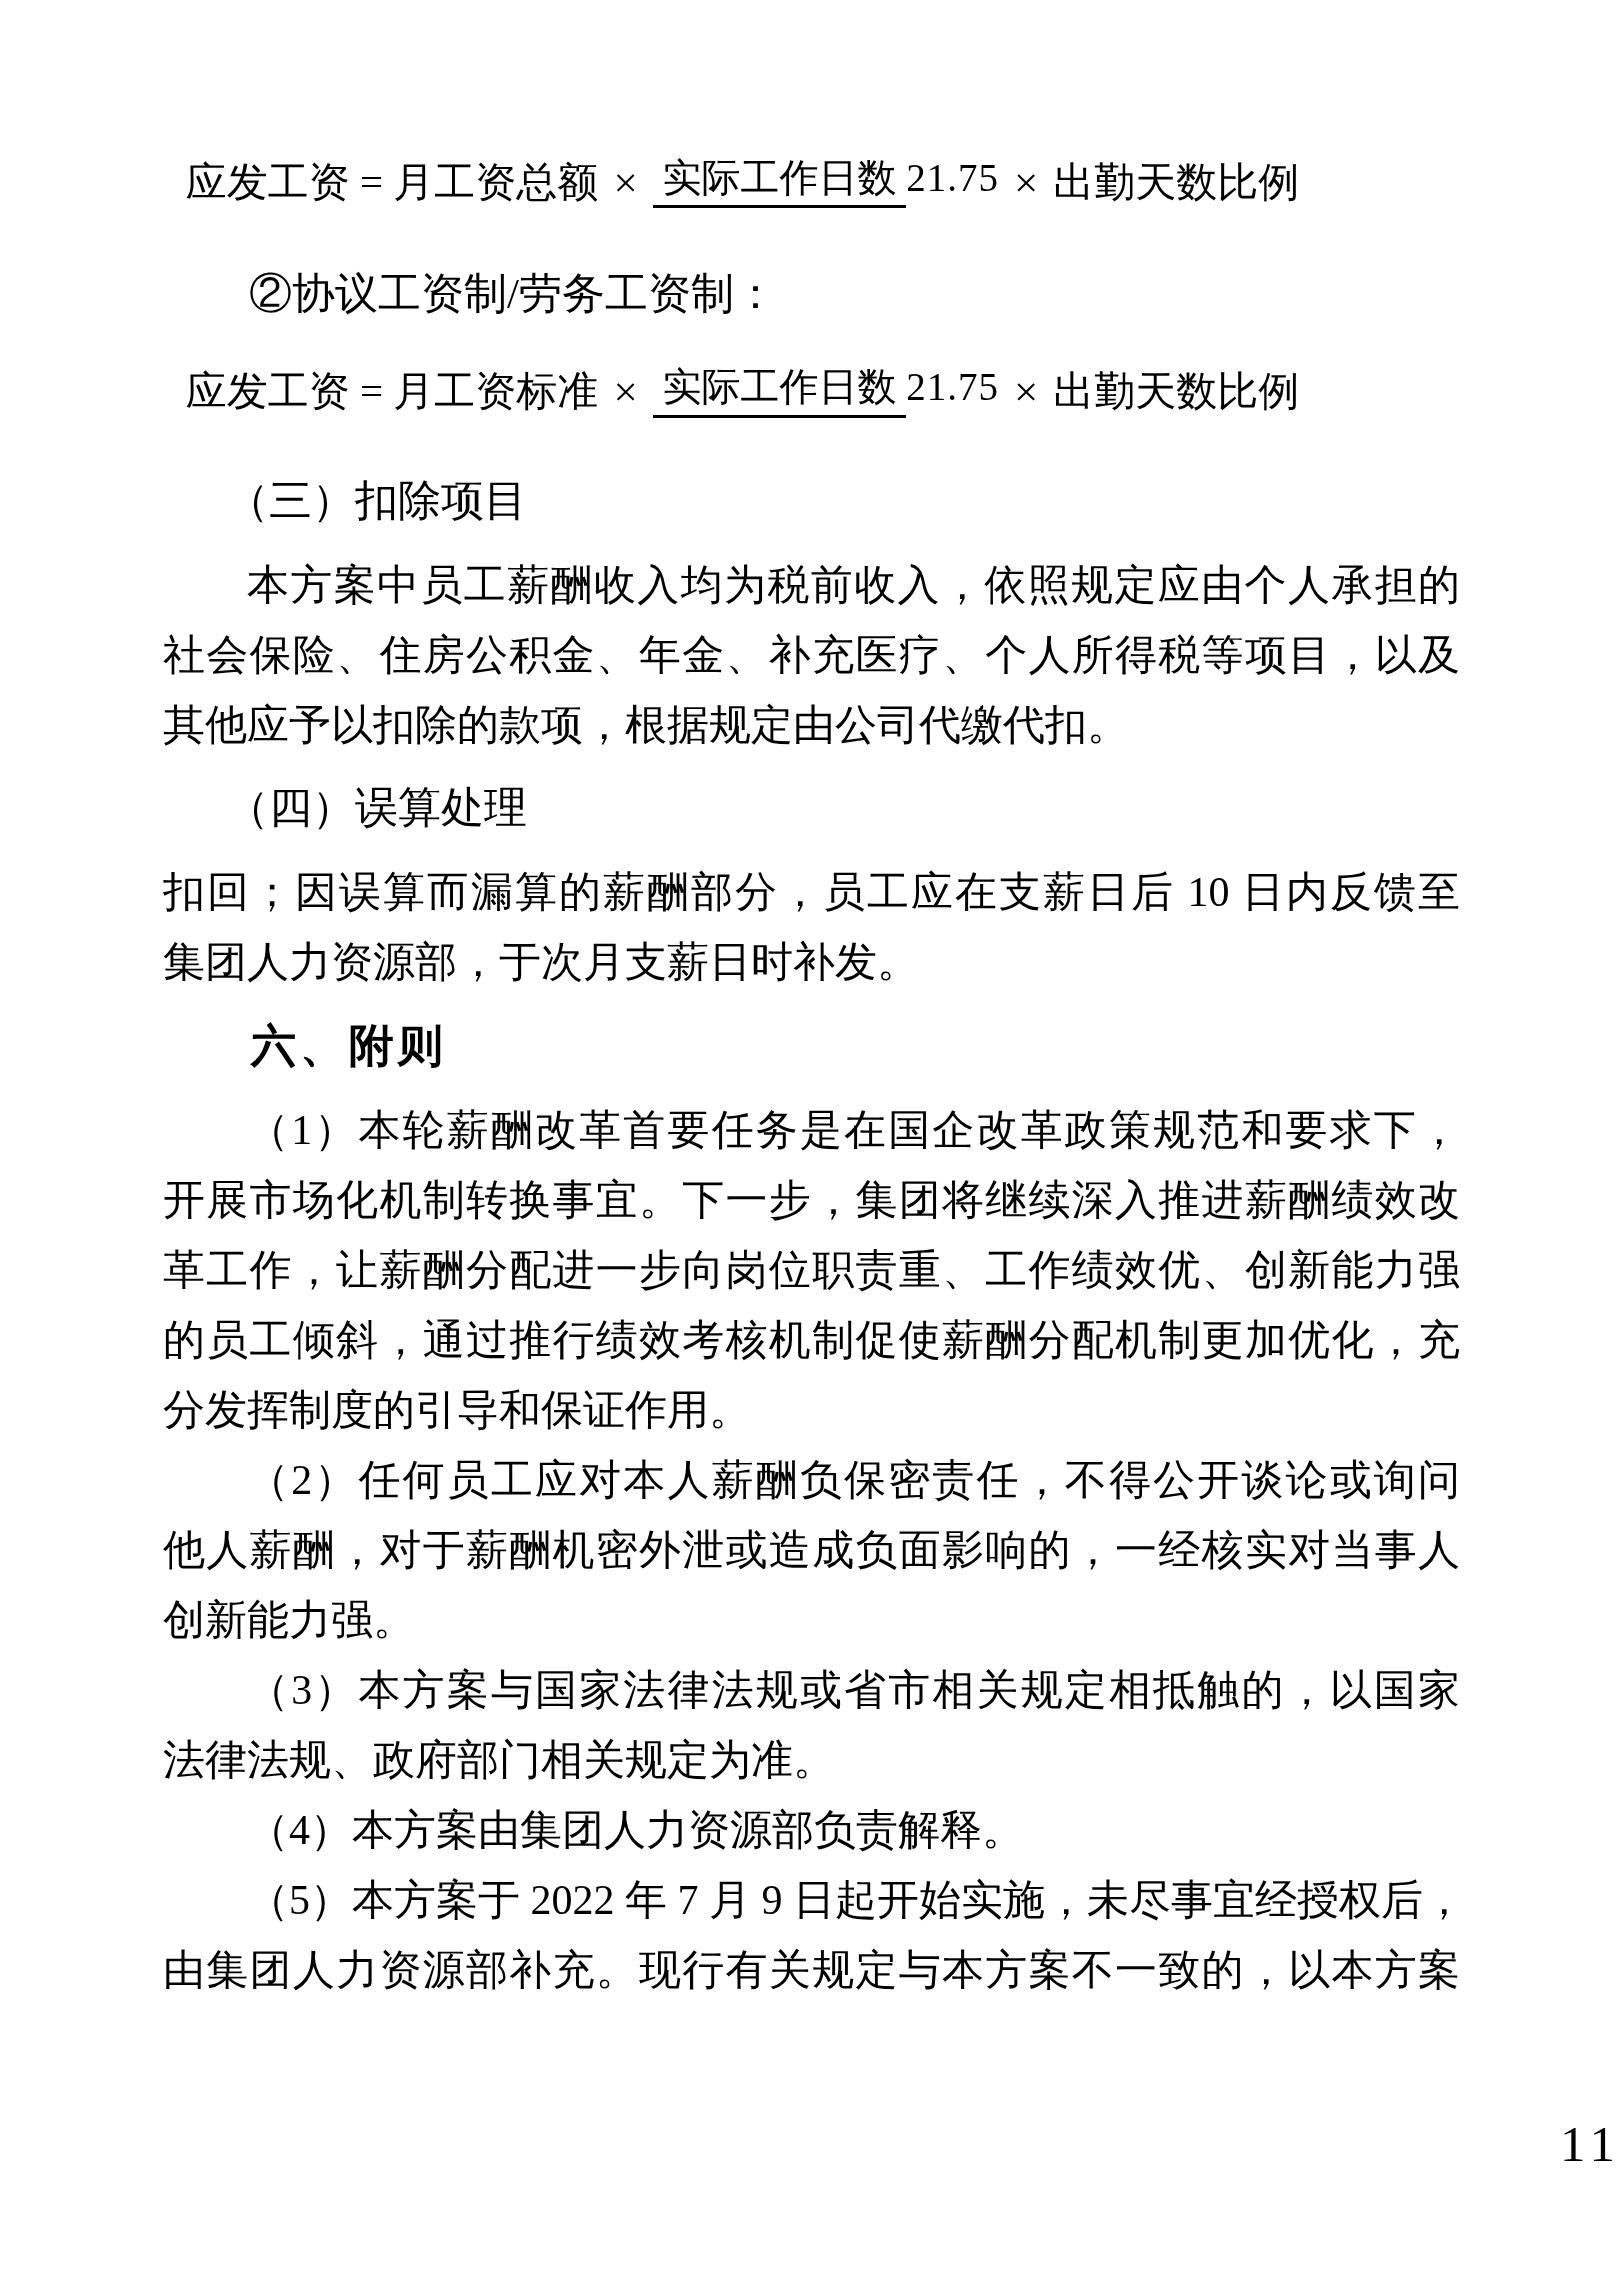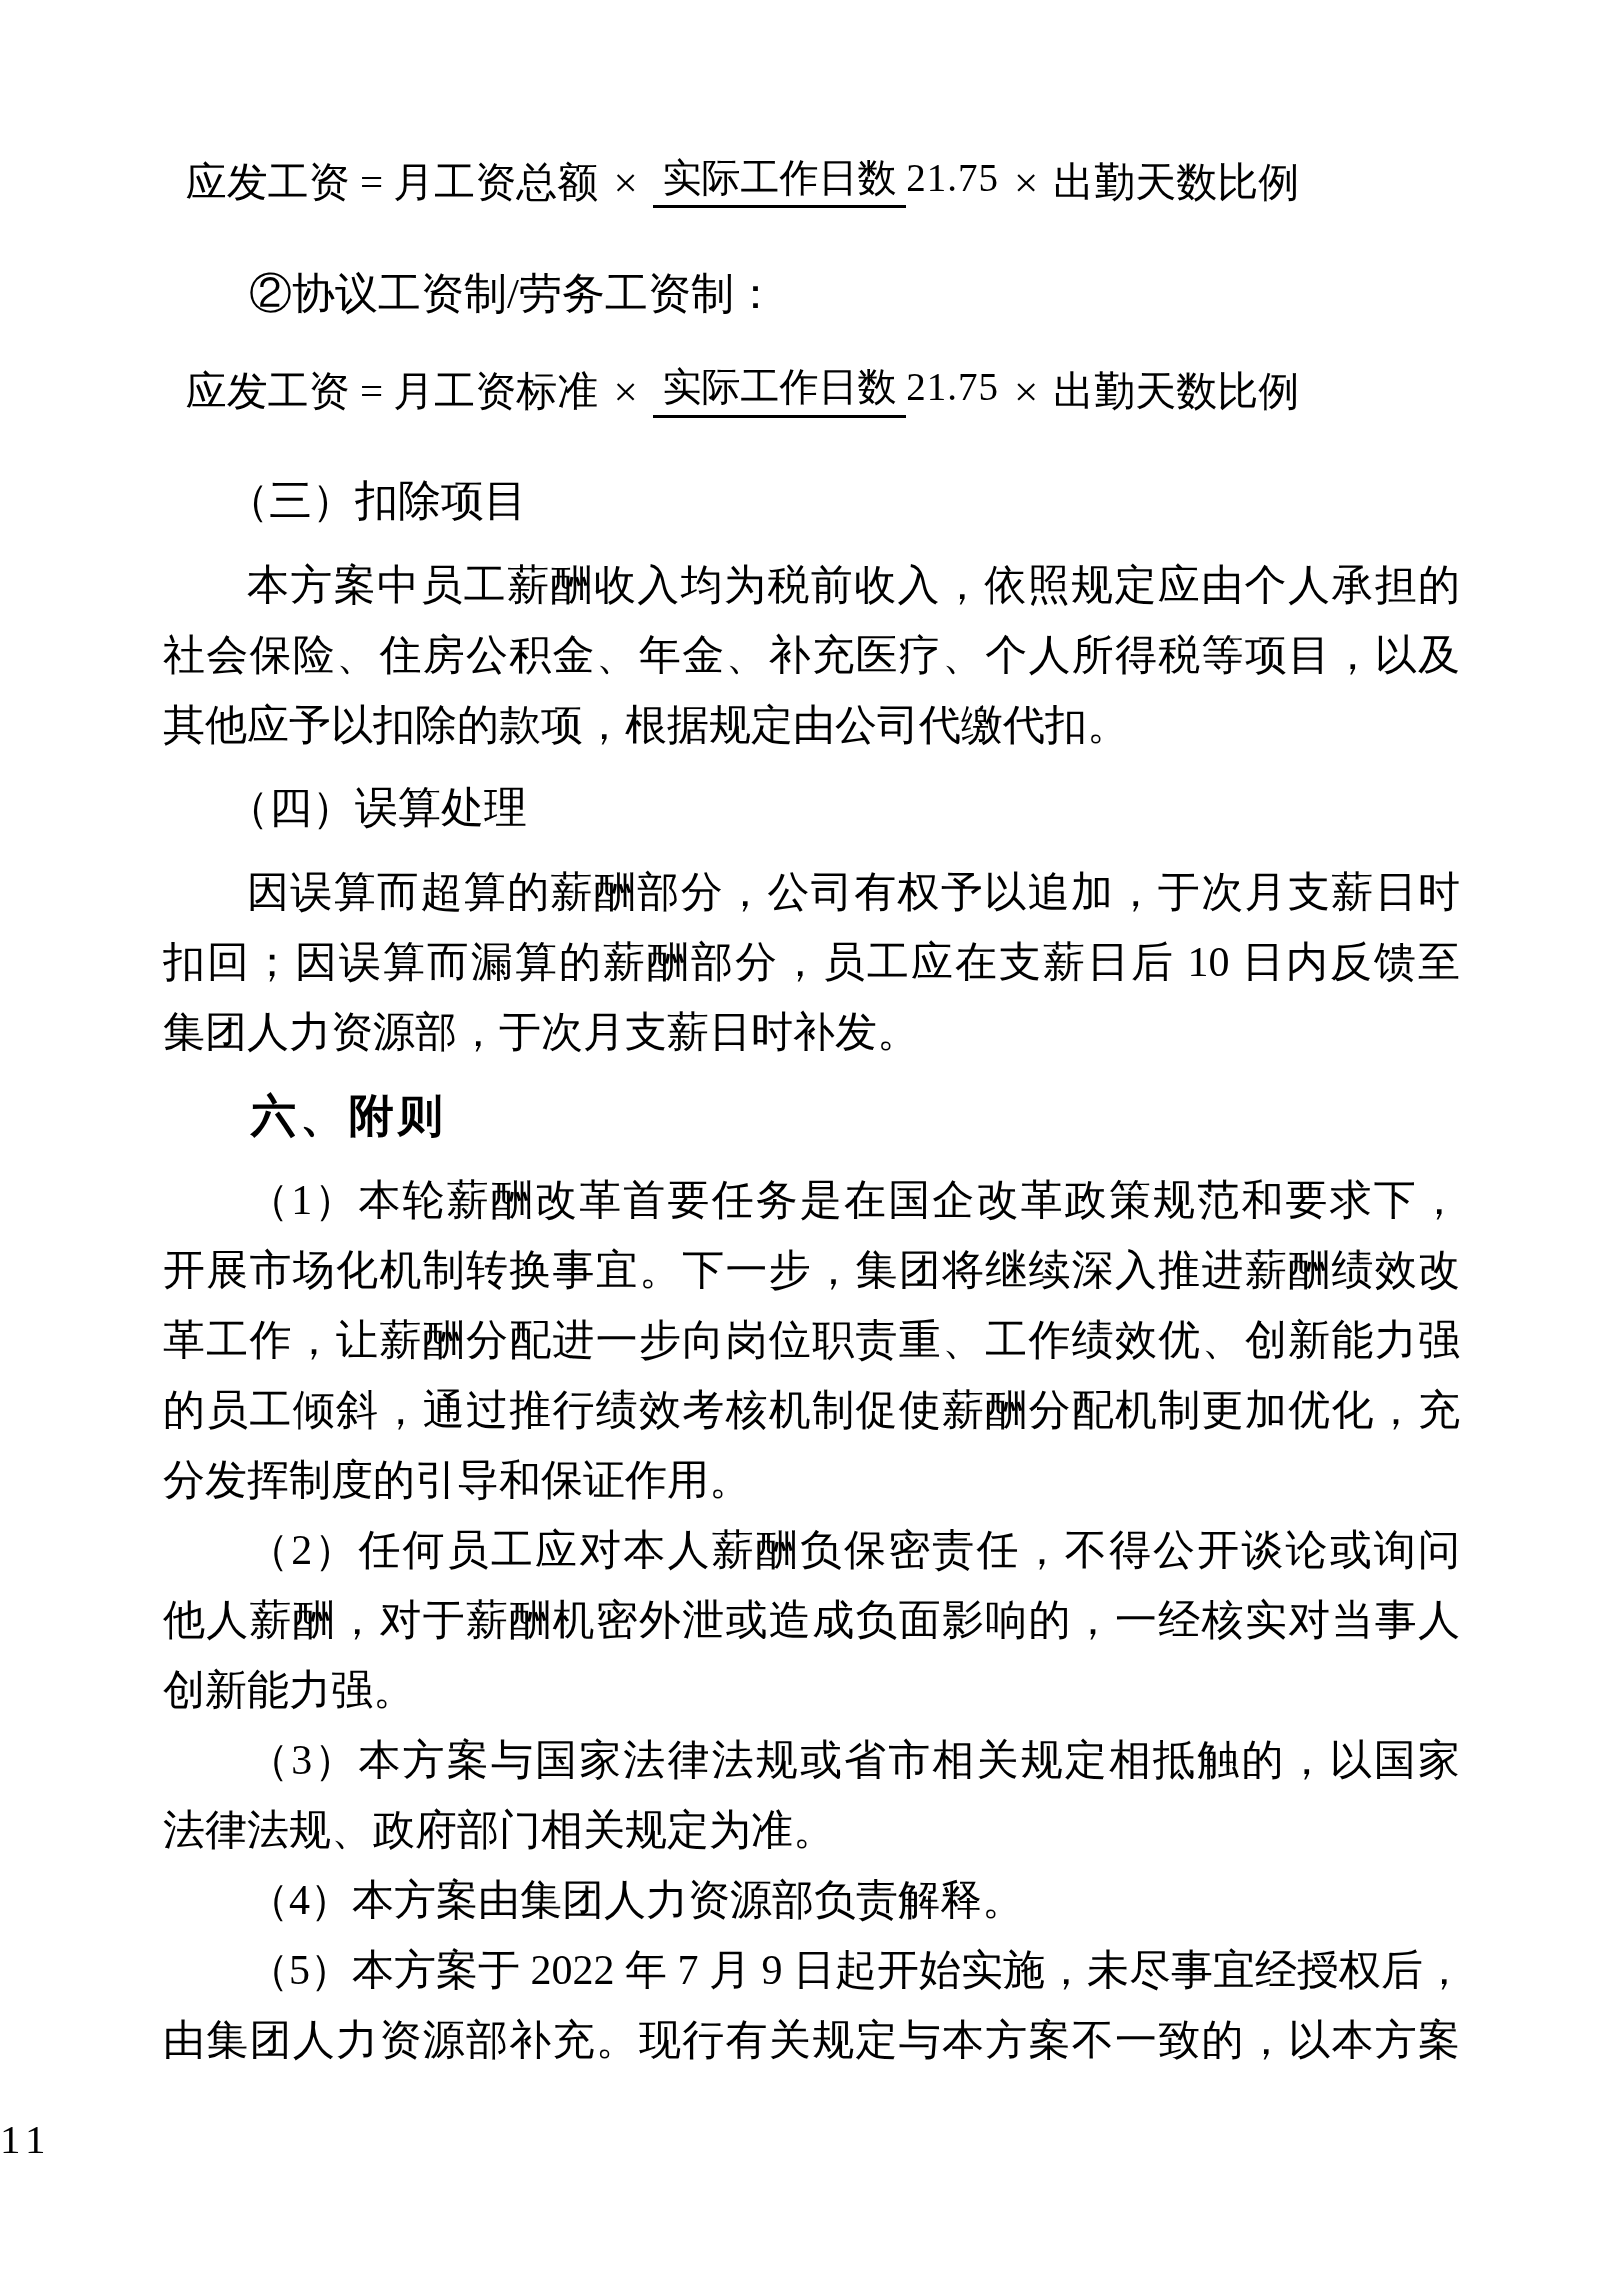--- a/index.html
+++ b/index.html
@@ -74,22 +74,22 @@
     margin-top: 19.6px;
     white-space: nowrap;
   }
   .formula2 { margin-top: 5.9px; }
   .h-first { margin-top: 17.6px; }
   .page-num {
     position: absolute;
     top: 2115px;
     left: 0;
     width: 1621px;
-    text-align: left;
-    font-size: 41px;
+    text-align: right;
+    font-size: 51px;
     letter-spacing: 5.9px;
   }
 </style>
 </head>
 <body>
 
 <div class="page">
 
   <div class="formula">
     <span>应发工资 = 月工资总额</span>
@@ -117,21 +117,20 @@
 
   <div class="heading-kai h-first">（三）扣除项目</div>
   <div class="para">
     <div class="line indent full">本方案中员工薪酬收入均为税前收入，依照规定应由个人承担的</div>
     <div class="line full">社会保险、住房公积金、年金、补充医疗、个人所得税等项目，以及</div>
     <div class="line">其他应予以扣除的款项，根据规定由公司代缴代扣。</div>
   </div>
 
   <div class="heading-kai">（四）误算处理</div>
   <div class="para">
-    <div class="line indent full">因误算而超算的薪酬部分，公司有权予以追加，于次月支薪日时</div>
     <div class="line full">扣回；因误算而漏算的薪酬部分，员工应在支薪日后 10 日内反馈至</div>
     <div class="line">集团人力资源部，于次月支薪日时补发。</div>
   </div>
 
   <div class="heading-hei">六、附则</div>
 
   <div class="para">
     <div class="line indent full">（1）本轮薪酬改革首要任务是在国企改革政策规范和要求下，</div>
     <div class="line full">开展市场化机制转换事宜。下一步，集团将继续深入推进薪酬绩效改</div>
     <div class="line full">革工作，让薪酬分配进一步向岗位职责重、工作绩效优、创新能力强</div>

